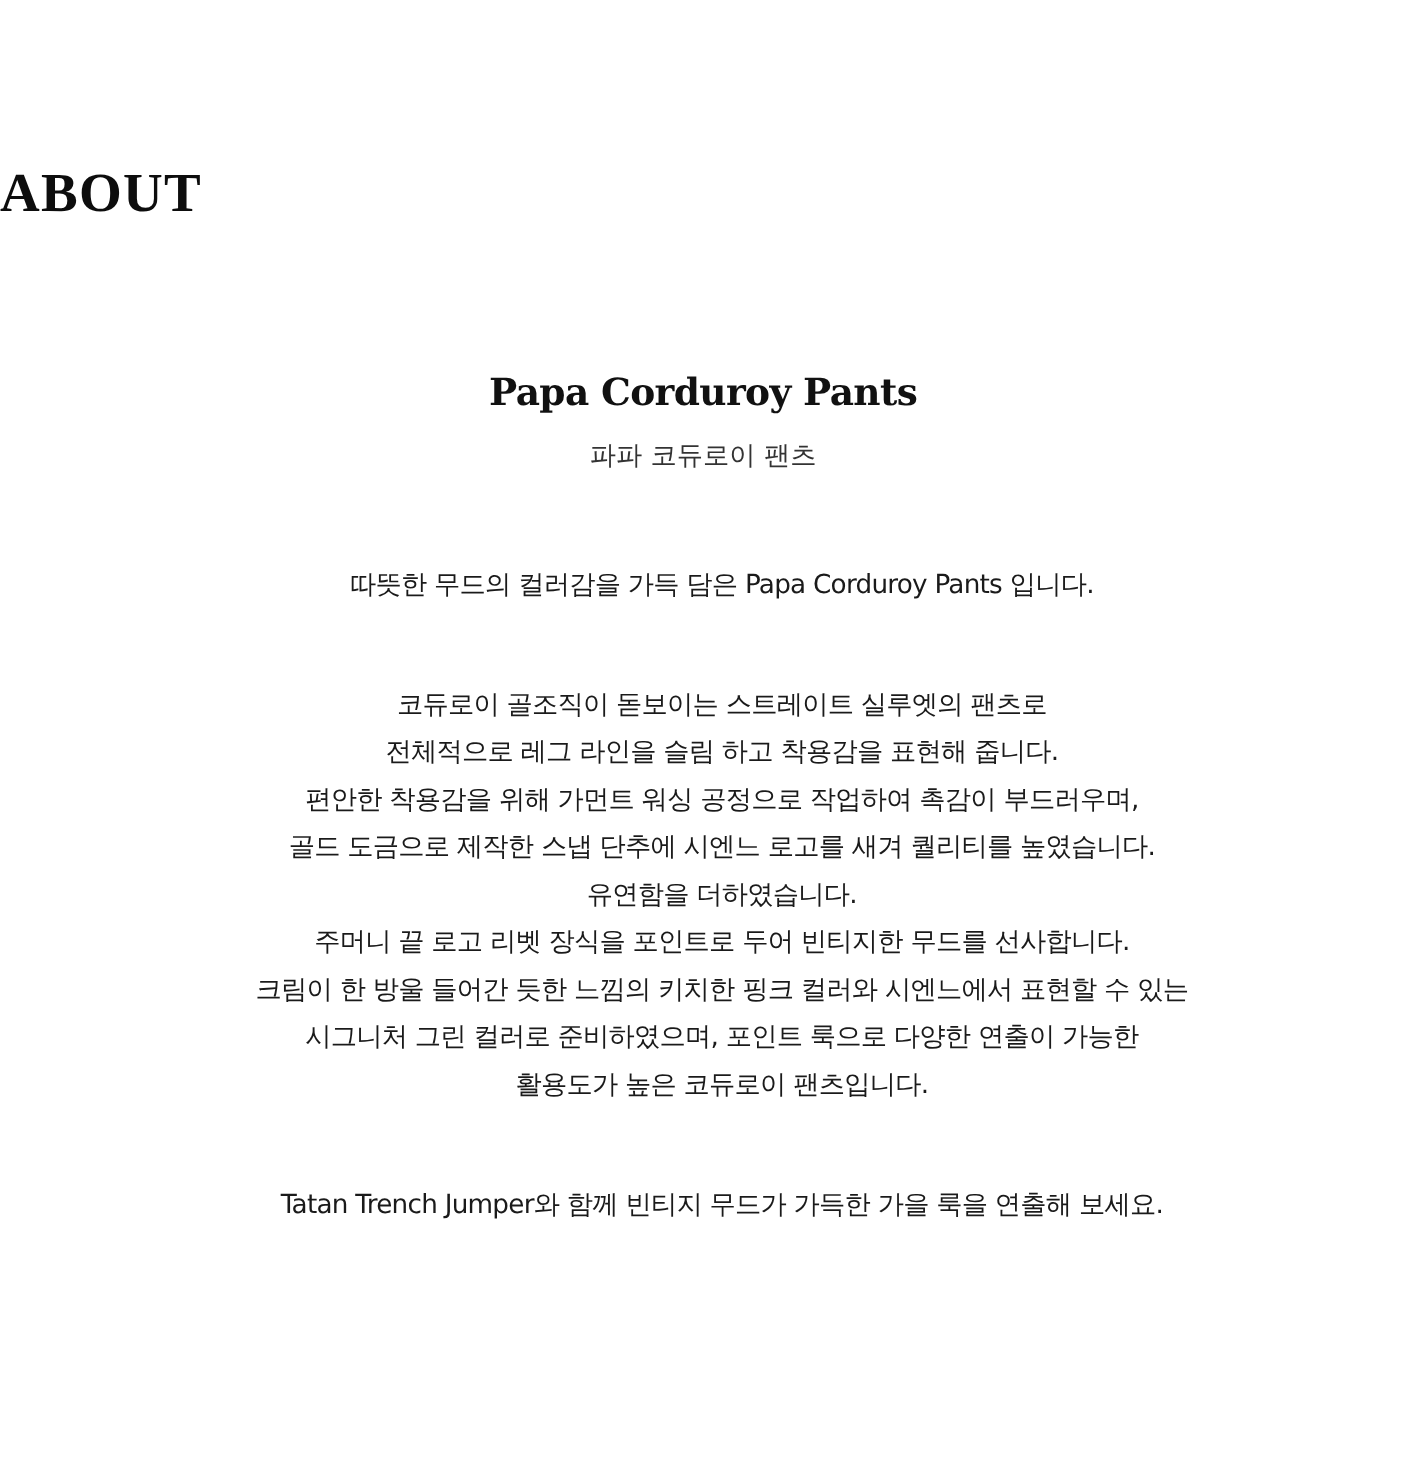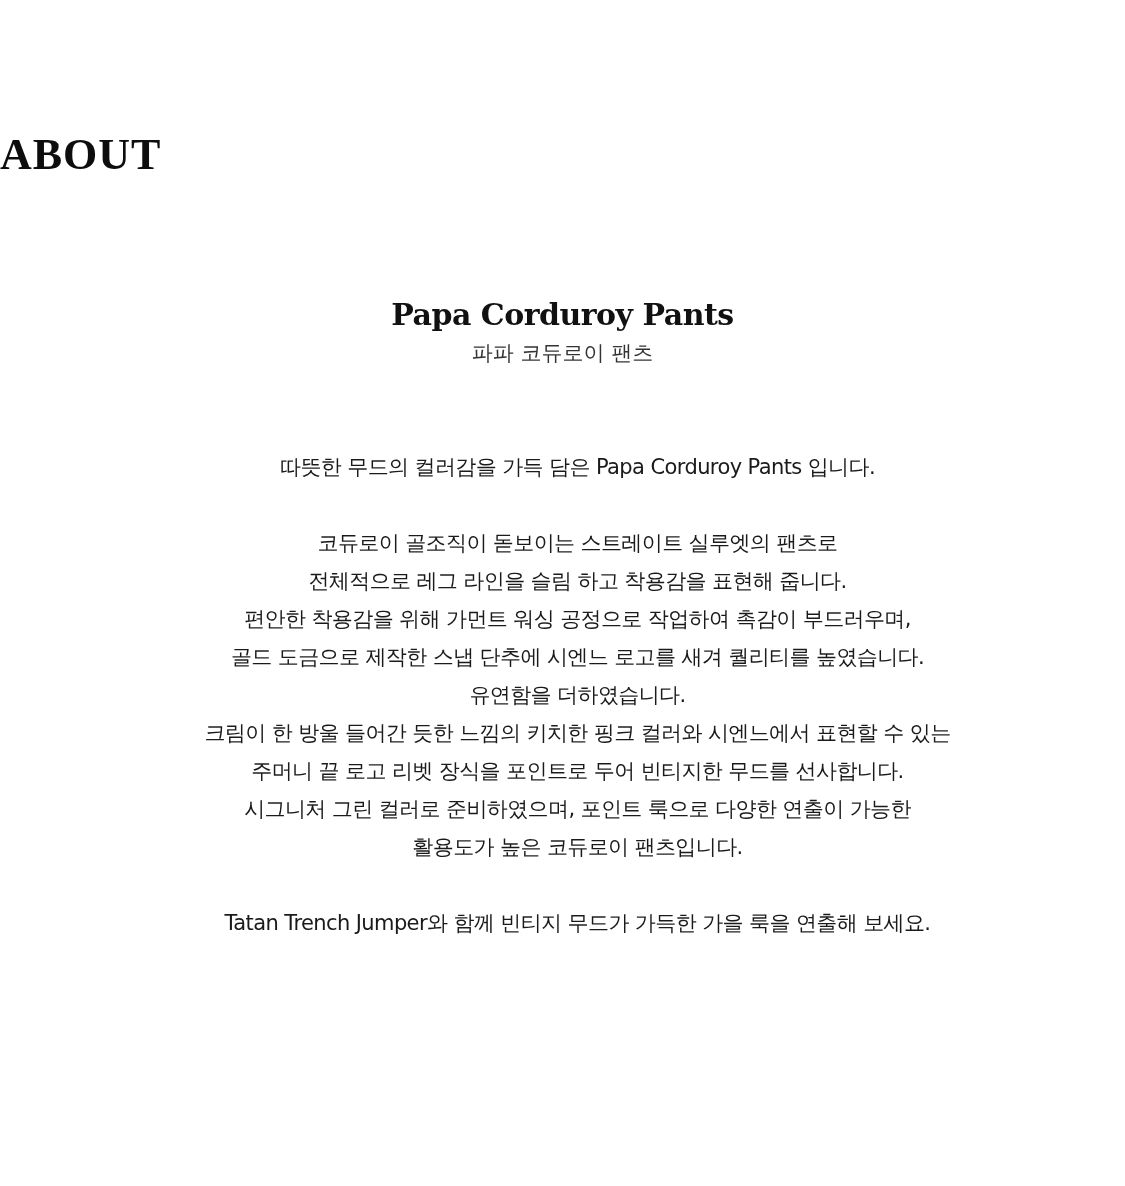--- a/index.html
+++ b/index.html
@@ -40,39 +40,39 @@
       font-size: 30px;
       line-height: 46px;
       color: #111111;
       letter-spacing: -0.5px;
     }
     .product-name-kr {
       font-family: "DejaVu Sans", "Liberation Sans", sans-serif;
       font-size: 21px;
       line-height: 30px;
       color: #333333;
-      margin-top: 0px;
+      margin-top: 11px;
     }
     .description {
       position: absolute;
       top: 448px;
       left: 0;
       width: 1125px;
       text-align: center;
       font-family: "DejaVu Sans", "Liberation Sans", sans-serif;
       font-size: 21px;
       line-height: 38px;
       color: #1a1a1a;
       letter-spacing: -0.6px;
     }
     .paragraph {
       margin: 0;
     }
     .paragraph + .paragraph {
-      margin-top: 38px;
+      margin-top: 58px;
     }
     .line {
       display: block;
       white-space: nowrap;
       padding-left: 30px;
     }
   </style>
 </head>
 <body>
 
@@ -86,21 +86,21 @@
 <div class="description">
   <p class="paragraph">
     <span class="line">따뜻한 무드의 컬러감을 가득 담은 Papa Corduroy Pants 입니다.</span>
   </p>
   <p class="paragraph">
     <span class="line">코듀로이 골조직이 돋보이는 스트레이트 실루엣의 팬츠로</span>
     <span class="line">전체적으로 레그 라인을 슬림 하고 착용감을 표현해 줍니다.</span>
     <span class="line">편안한 착용감을 위해 가먼트 워싱 공정으로 작업하여 촉감이 부드러우며,</span>
     <span class="line">골드 도금으로 제작한 스냅 단추에 시엔느 로고를 새겨 퀄리티를 높였습니다.</span>
     <span class="line">유연함을 더하였습니다.</span>
+    <span class="line">주머니 끝 로고 리벳 장식을 포인트로 두어 빈티지한 무드를 선사합니다.</span>
     <span class="line">크림이 한 방울 들어간 듯한 느낌의 키치한 핑크 컬러와 시엔느에서 표현할 수 있는</span>
-    <span class="line">주머니 끝 로고 리벳 장식을 포인트로 두어 빈티지한 무드를 선사합니다.</span>
     <span class="line">시그니처 그린 컬러로 준비하였으며, 포인트 룩으로 다양한 연출이 가능한</span>
     <span class="line">활용도가 높은 코듀로이 팬츠입니다.</span>
   </p>
   <p class="paragraph">
     <span class="line">Tatan Trench Jumper와 함께 빈티지 무드가 가득한 가을 룩을 연출해 보세요.</span>
   </p>
 </div>
 
 </body></html>

